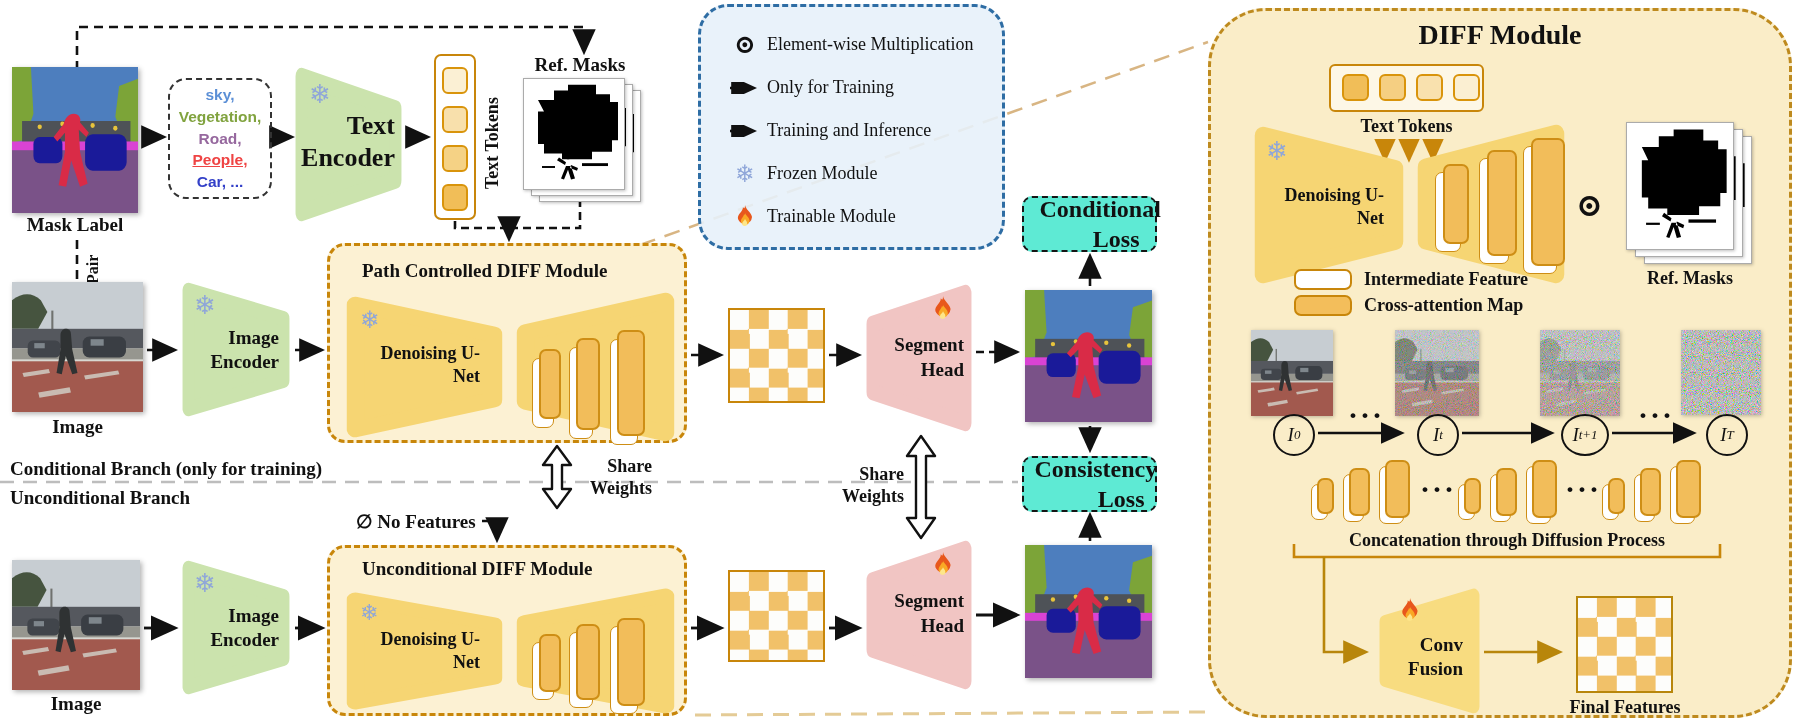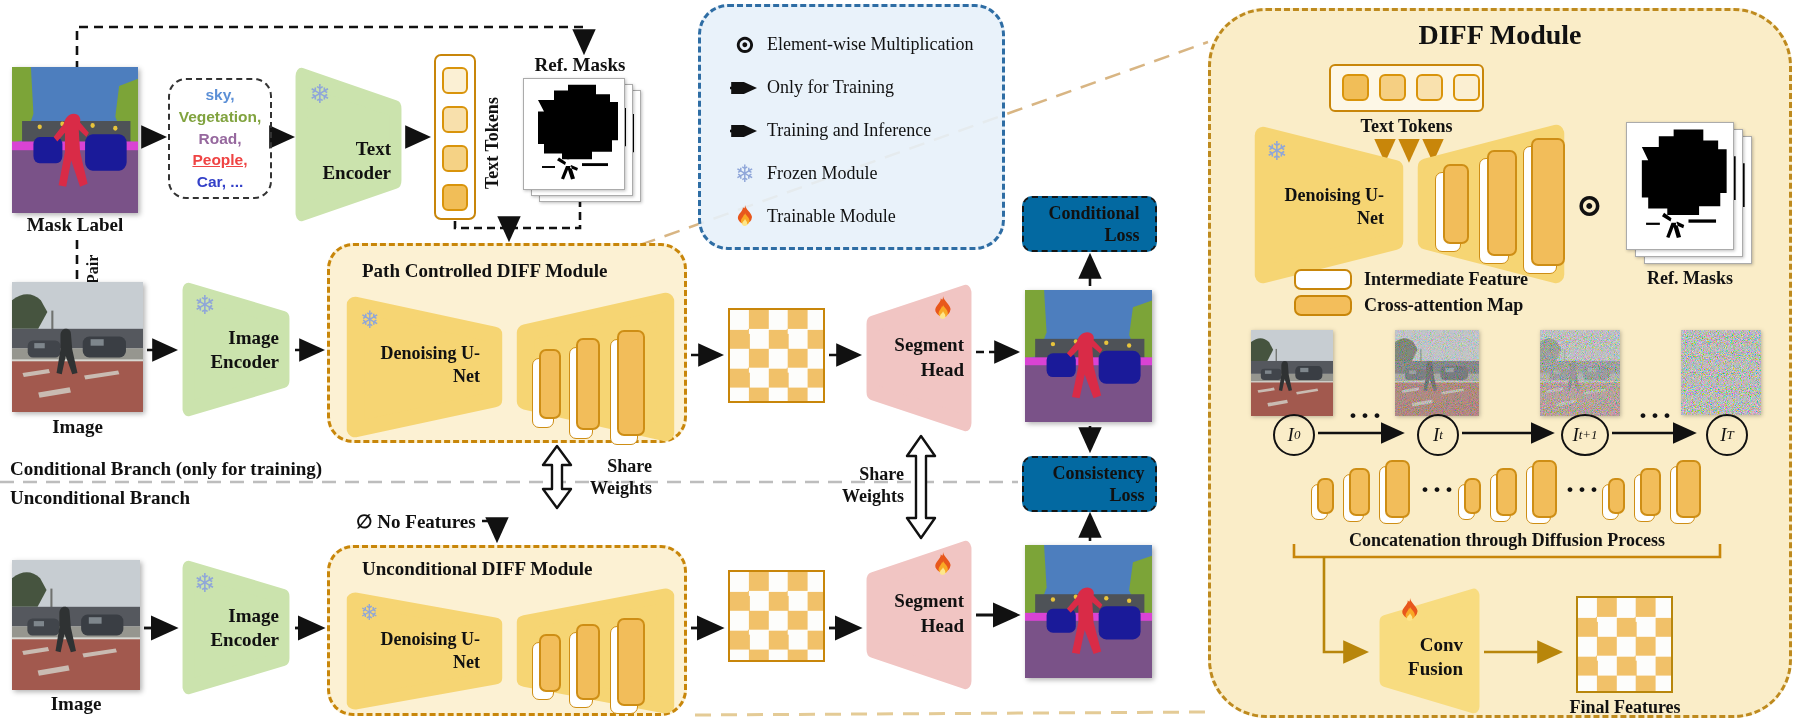--- a/index.html
+++ b/index.html
@@ -4,23 +4,23 @@
 <style>
   html,body{margin:0;padding:0;background:#fff;}
   #canvas{position:relative;width:1800px;height:726px;background:#ffffff;overflow:hidden;
           font-family:"Liberation Serif","DejaVu Serif",serif;color:#111;}
   .abs{position:absolute;}
   .z1{z-index:1;} .z2{z-index:2;} .z3{z-index:3;}
   .b{font-weight:bold;}
   .ctr{display:flex;align-items:center;justify-content:center;text-align:right;}
   .sans{font-family:"Liberation Sans","DejaVu Sans",sans-serif;}
   .snow{color:#8FA6D9;font-family:"DejaVu Sans",sans-serif;}
-  .module{background:#FCF1D3;border:3px dashed #C8860A;border-radius:26px;box-sizing:border-box;}
-  .lossbox{background:#0369a1;border:2.5px dashed #151515;border-radius:10px;box-sizing:border-box;
-           font-size:18px;font-weight:bold;line-height:1.25;}
+  .module{background:#FCF1D3;border:3px dashed #C8860A;border-radius:18px;box-sizing:border-box;}
+  .lossbox{background:#5eead4;border:2.5px dashed #151515;border-radius:10px;box-sizing:border-box;
+           font-size:24px;font-weight:bold;line-height:1.25;}
   .checker{background:repeating-conic-gradient(#F1C169 0% 25%, #FDFDFB 0% 50%);
            background-size:38.8px 38.8px;border:2.5px solid #C8860A;box-sizing:border-box;}
   .bar{position:absolute;background:#F2BD5A;border:2px solid #CE8E15;border-radius:7px;box-sizing:border-box;}
   .barw{position:absolute;background:#FFFFFF;border:1.5px solid #CE8E15;border-radius:7px;box-sizing:border-box;}
   .tok{position:absolute;border:2px solid #D9940B;border-radius:6px;box-sizing:border-box;}
   .vtext{writing-mode:vertical-rl;transform:rotate(180deg);}
   .shape-svg{position:absolute;left:0;top:0;width:100%;height:100%;}
   .msheet{position:absolute;background:#fff;border:1px solid #ABABAB;box-shadow:1px 1px 3px rgba(0,0,0,.25);}
   .dots{font-size:30px;font-weight:bold;letter-spacing:2px;color:#111;line-height:1;}
   .circ{border:2.5px solid #111;border-radius:50%;font-style:italic;font-size:19px;background:transparent;}
@@ -183,21 +183,21 @@
     <span class="sans b" style="font-size: 15.5px; line-height: 1.4; color: rgb(150, 104, 158);">Road,</span>
     <span class="sans b" style="font-size: 15.5px; line-height: 1.4; color: #ef4444; text-decoration: underline;">People,</span>
     <span class="sans b" style="font-size: 15.5px; line-height: 1.4; color: rgb(51, 64, 200);">Car, ...</span>
   </div>
 
   <div class="abs z2" style="left:295px;top:67px;width:107px;height:155px;">
     <svg class="shape-svg" viewBox="0 0 100 100" preserveAspectRatio="none">
         <use href="#trapR" fill="#CBE3AD" stroke="#CBE3AD"></use>
       </svg>
     <span class="abs snow" style="left:14px;top:12px;font-size:26px;">❄</span>
-    <div class="abs ctr b" style="left:10px;top:68px;width:86px;height:52px;font-size:19px;line-height:1.25;">Text Encoder</div>
+    <div class="abs ctr b" style="left:10px;top:49px;width:86px;height:52px;font-size:26px;line-height:1.25;">Text Encoder</div>
   </div>
 
   <div class="abs z2" style="left:434px;top:54px;width:42px;height:166px;background:#fff;border:2.5px solid #C8860A;border-radius:7px;box-sizing:border-box;">
     <div class="tok" style="left:6px;top:11px;width:26px;height:27px;background:#FBF0D4;"></div>
     <div class="tok" style="left:6px;top:50px;width:26px;height:27px;background:#F8E0AC;"></div>
     <div class="tok" style="left:6px;top:89px;width:26px;height:27px;background:#F5D285;"></div>
     <div class="tok" style="left:6px;top:128px;width:26px;height:27px;background:#F1BE58;"></div>
   </div>
   <div class="abs z2 b vtext ctr" style="left:480px;top:78px;width:24px;height:130px;font-size:18px;">Text Tokens</div>
 

